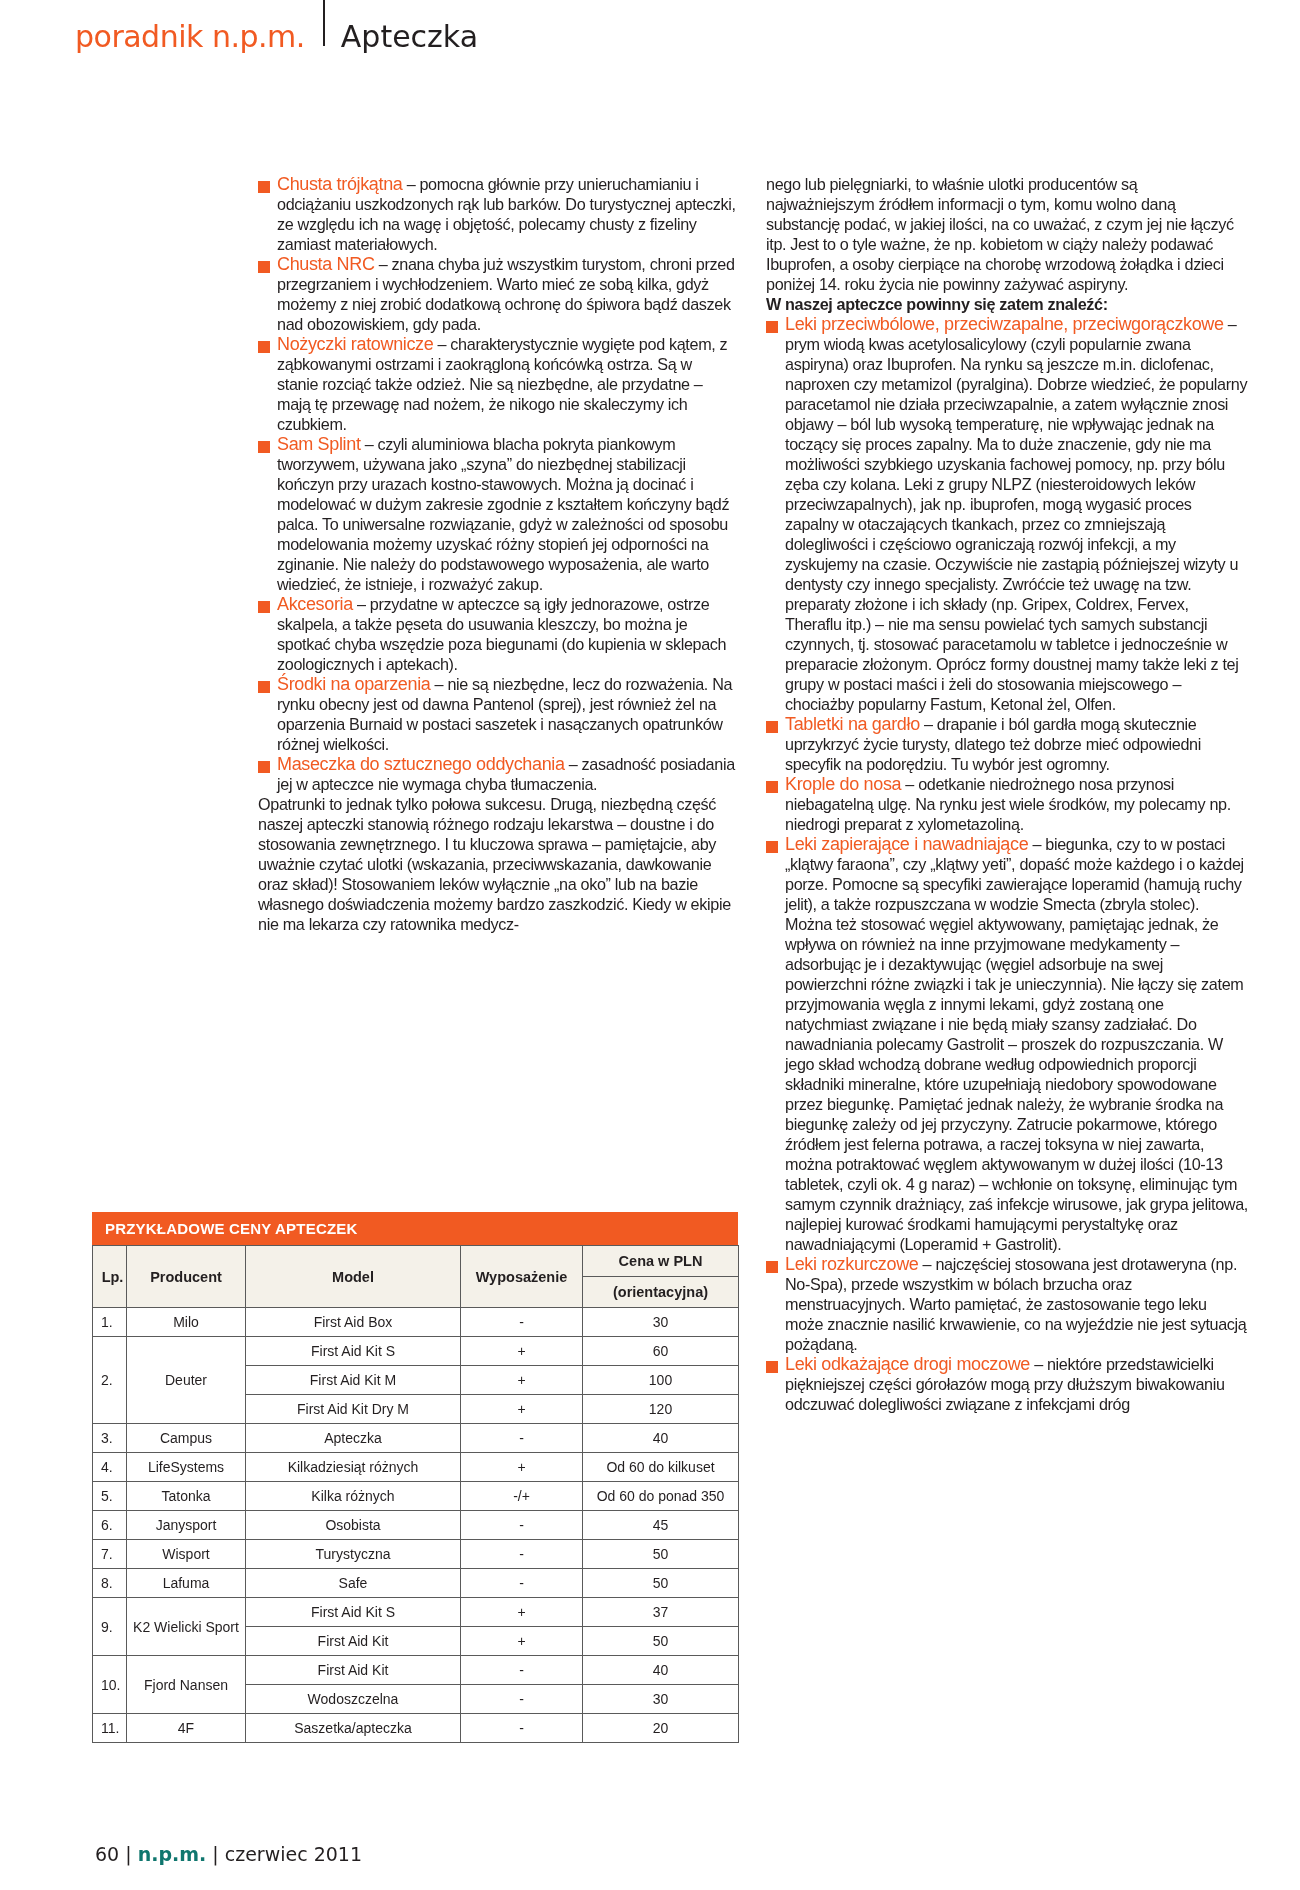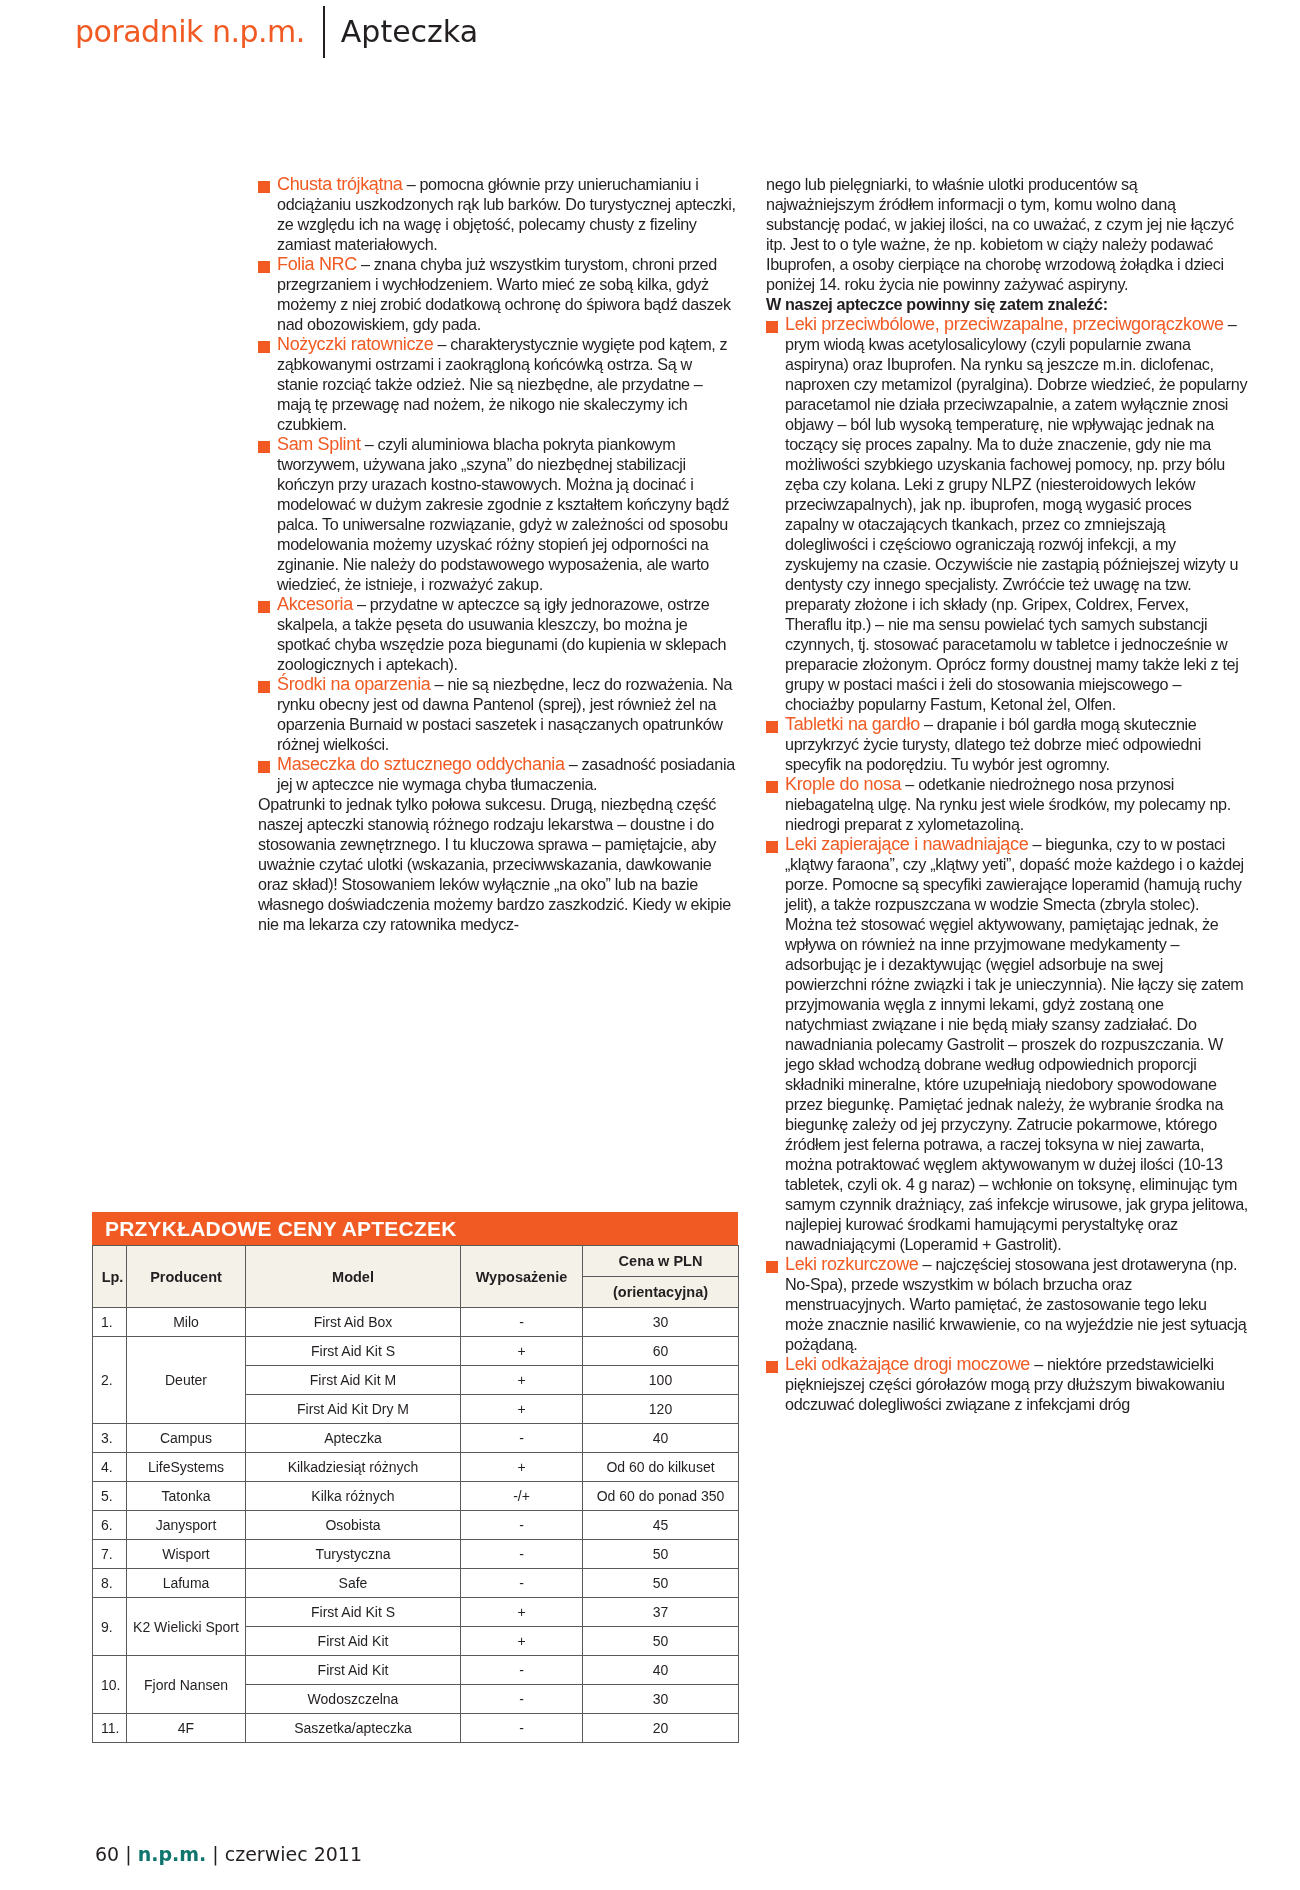--- a/index.html
+++ b/index.html
@@ -1,34 +1,34 @@
 <!DOCTYPE html>
 <html><head>
 <meta charset="utf-8">
 <style>
   html, body { margin: 0; padding: 0; background: #ffffff; }
   body { width: 1300px; height: 1890px; position: relative; overflow: hidden;
          font-family: "Liberation Sans Narrow", "Liberation Sans", sans-serif; color: #231f20; }
-  .header { position: absolute; left: 75px; top: 14px; height: 40px; display: flex; align-items: flex-start; }
+  .header { position: absolute; left: 75px; top: 14px; height: 40px; display: flex; align-items: flex-end; }
   .brand { color: #f15a22; font-size: 30px; font-family: "DejaVu Sans", sans-serif; letter-spacing: -0.5px; }
   .divider { width: 2px; height: 52px; background: #231f20; margin: 0 16px 0 18px; position: relative; top: -8px; }
   .section { color: #231f20; font-size: 30px; font-family: "DejaVu Sans", sans-serif; }
 
   .col { position: absolute; font-size: 16.2px; line-height: 20px; letter-spacing: -0.35px; margin-top: 26px; }
   .col-left { left: 258px; top: 148px; width: 478px; }
   .col-right { left: 766px; top: 148px; width: 482px; }
   .para { margin: 0; text-align: left; }
   .item { position: relative; padding-left: 19px; margin: 0; }
   .bullet { position: absolute; left: 0; top: 7px; width: 12px; height: 12px; background: #f15a22; }
   .kw { color: #f15a22; font-size: 18px; }
   .h-orange { color: #f15a22; font-size: 25px; font-weight: bold; margin: 16px 0 2px 0; font-family: "DejaVu Sans", sans-serif; letter-spacing: -0.5px; }
   .bold-line { font-weight: bold; margin: 0; }
 
   .tbl-wrap { position: absolute; left: 92px; top: 1212px; width: 646px; }
-  .tbl-title { background: #f15a22; color: #ffffff; font-weight: bold; font-size: 21px; height: 33px; line-height: 33px; padding-left: 13px; letter-spacing: 0.2px; }
+  .tbl-title { background: #f15a22; color: #ffffff; font-weight: bold; font-size: 15px; height: 33px; line-height: 33px; padding-left: 13px; letter-spacing: 0.2px; }
   table { border-collapse: collapse; width: 646px; table-layout: fixed; font-size: 14px; }
   th, td { border: 1px solid #5a5a5a; text-align: center; padding: 0; }
   th { background: #f4f1e9; font-weight: bold; font-size: 14.5px; }
   td { height: 28px; }
   td.lp { text-align: left; padding-left: 8px; }
   th.lp { text-align: center; padding-left: 6px; }
   .footer { position: absolute; left: 95px; top: 1843px; font-size: 19px; font-family: "DejaVu Sans", sans-serif; color: #231f20; }
   .footer .brand-small { color: #0f766e; font-weight: bold; }
 </style>
 </head>
@@ -36,21 +36,21 @@
 
 <div class="header">
   <span class="brand">poradnik n.p.m.</span>
   <span class="divider"></span>
   <span class="section">Apteczka</span>
 </div>
 
 <div class="col col-left">
   <div id="left-items">
       <p class="item"><span class="bullet"></span><span class="kw">Chusta trójkątna</span><span> – pomocna głównie przy unieruchamianiu i odciążaniu uszkodzonych rąk lub barków. Do turystycznej apteczki, ze względu ich na wagę i objętość, polecamy chusty z fizeliny zamiast materiałowych.</span></p>
-      <p class="item"><span class="bullet"></span><span class="kw">Folia NRC</span><span> – znana chyba już wszystkim turystom, chroni przed przegrzaniem i wychłodzeniem. Warto mieć ze sobą kilka, gdyż możemy z niej zrobić dodatkową ochronę do śpiwora bądź daszek nad obozowiskiem, gdy pada.</span></p>
+      <p class="item"><span class="bullet"></span><span class="kw">Chusta NRC</span><span> – znana chyba już wszystkim turystom, chroni przed przegrzaniem i wychłodzeniem. Warto mieć ze sobą kilka, gdyż możemy z niej zrobić dodatkową ochronę do śpiwora bądź daszek nad obozowiskiem, gdy pada.</span></p>
       <p class="item"><span class="bullet"></span><span class="kw">Nożyczki ratownicze</span><span> – charakterystycznie wygięte pod kątem, z ząbkowanymi ostrzami i zaokrągloną końcówką ostrza. Są w stanie rozciąć także odzież. Nie są niezbędne, ale przydatne – mają tę przewagę nad nożem, że nikogo nie skaleczymy ich czubkiem.</span></p>
       <p class="item"><span class="bullet"></span><span class="kw">Sam Splint</span><span> – czyli aluminiowa blacha pokryta piankowym tworzywem, używana jako „szyna” do niezbędnej stabilizacji kończyn przy urazach kostno-stawowych. Można ją docinać i modelować w dużym zakresie zgodnie z kształtem kończyny bądź palca. To uniwersalne rozwiązanie, gdyż w zależności od sposobu modelowania możemy uzyskać różny stopień jej odporności na zginanie. Nie należy do podstawowego wyposażenia, ale warto wiedzieć, że istnieje, i rozważyć zakup.</span></p>
       <p class="item"><span class="bullet"></span><span class="kw">Akcesoria</span><span> – przydatne w apteczce są igły jednorazowe, ostrze skalpela, a także pęseta do usuwania kleszczy, bo można je spotkać chyba wszędzie poza biegunami (do kupienia w sklepach zoologicznych i aptekach).</span></p>
       <p class="item"><span class="bullet"></span><span class="kw">Środki na oparzenia</span><span> – nie są niezbędne, lecz do rozważenia. Na rynku obecny jest od dawna Pantenol (sprej), jest również żel na oparzenia Burnaid w postaci saszetek i nasączanych opatrunków różnej wielkości.</span></p>
       <p class="item"><span class="bullet"></span><span class="kw">Maseczka do sztucznego oddychania</span><span> – zasadność posiadania jej w apteczce nie wymaga chyba tłumaczenia.</span></p>
     </div>
   <p class="para">Opatrunki to jednak tylko połowa sukcesu. Drugą, niezbędną część naszej apteczki stanowią różnego rodzaju lekarstwa – doustne i do stosowania zewnętrznego. I tu kluczowa sprawa – pamiętajcie, aby uważnie czytać ulotki (wskazania, przeciwwskazania, dawkowanie oraz skład)! Stosowaniem leków wyłącznie „na oko” lub na bazie własnego doświadczenia możemy bardzo zaszkodzić. Kiedy w ekipie nie ma lekarza czy ratownika medycz-</p>
 </div>
 
 <div class="col col-right">

